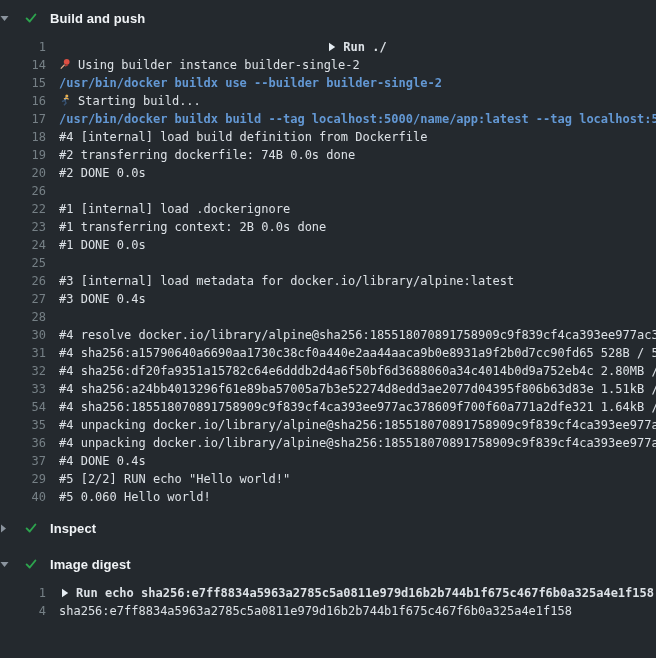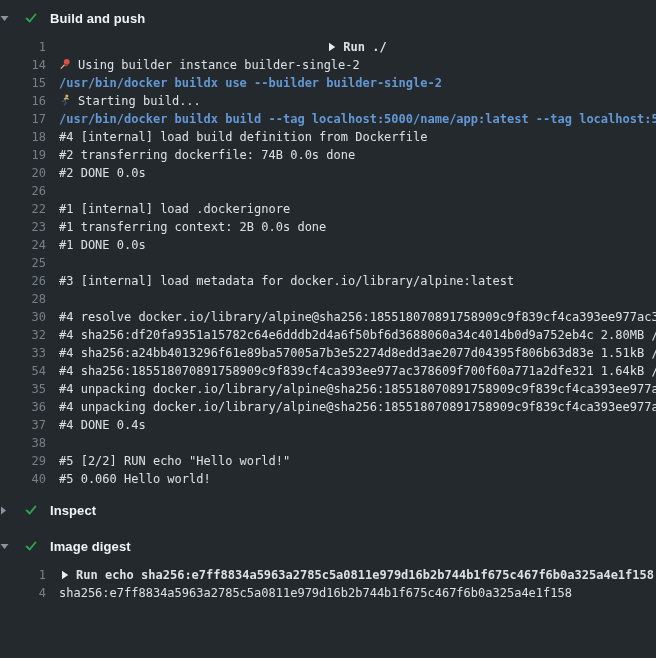--- a/index.html
+++ b/index.html
@@ -142,28 +142,36 @@
         </div>
         <div class="log-line">
           <span class="gutter">25</span>
           <span class="ltext"><span></span></span>
         </div>
         <div class="log-line">
           <span class="gutter">26</span>
           <span class="ltext"><span>#3 [internal] load metadata for docker.io/library/alpine:latest</span></span>
         </div>
         <div class="log-line">
+          <span class="gutter">27</span>
+          <span class="ltext"><span>#3 DONE 0.4s</span></span>
+        </div>
+        <div class="log-line">
           <span class="gutter">28</span>
           <span class="ltext"><span></span></span>
         </div>
         <div class="log-line">
           <span class="gutter">30</span>
           <span class="ltext"><span>#4 resolve docker.io/library/alpine@sha256:185518070891758909c9f839cf4ca393ee977ac3</span></span>
         </div>
         <div class="log-line">
+          <span class="gutter">31</span>
+          <span class="ltext"><span>#4 sha256:a15790640a6690aa1730c38cf0a440e2aa44aaca9b0e8931a9f2b0d7cc90fd65 528B / 5</span></span>
+        </div>
+        <div class="log-line">
           <span class="gutter">32</span>
           <span class="ltext"><span>#4 sha256:df20fa9351a15782c64e6dddb2d4a6f50bf6d3688060a34c4014b0d9a752eb4c 2.80MB /</span></span>
         </div>
         <div class="log-line">
           <span class="gutter">33</span>
           <span class="ltext"><span>#4 sha256:a24bb4013296f61e89ba57005a7b3e52274d8edd3ae2077d04395f806b63d83e 1.51kB /</span></span>
         </div>
         <div class="log-line">
           <span class="gutter">54</span>
           <span class="ltext"><span>#4 sha256:185518070891758909c9f839cf4ca393ee977ac378609f700f60a771a2dfe321 1.64kB /</span></span>
@@ -172,24 +180,20 @@
           <span class="gutter">35</span>
           <span class="ltext"><span>#4 unpacking docker.io/library/alpine@sha256:185518070891758909c9f839cf4ca393ee977a</span></span>
         </div>
         <div class="log-line">
           <span class="gutter">36</span>
           <span class="ltext"><span>#4 unpacking docker.io/library/alpine@sha256:185518070891758909c9f839cf4ca393ee977a</span></span>
         </div>
         <div class="log-line">
           <span class="gutter">37</span>
           <span class="ltext"><span>#4 DONE 0.4s</span></span>
-        </div>
-        <div class="log-line">
-          <span class="gutter">38</span>
-          <span class="ltext"><span></span></span>
         </div>
         <div class="log-line">
           <span class="gutter">29</span>
           <span class="ltext"><span>#5 [2/2] RUN echo "Hello world!"</span></span>
         </div>
         <div class="log-line">
           <span class="gutter">40</span>
           <span class="ltext"><span>#5 0.060 Hello world!</span></span>
         </div>
       </div>

